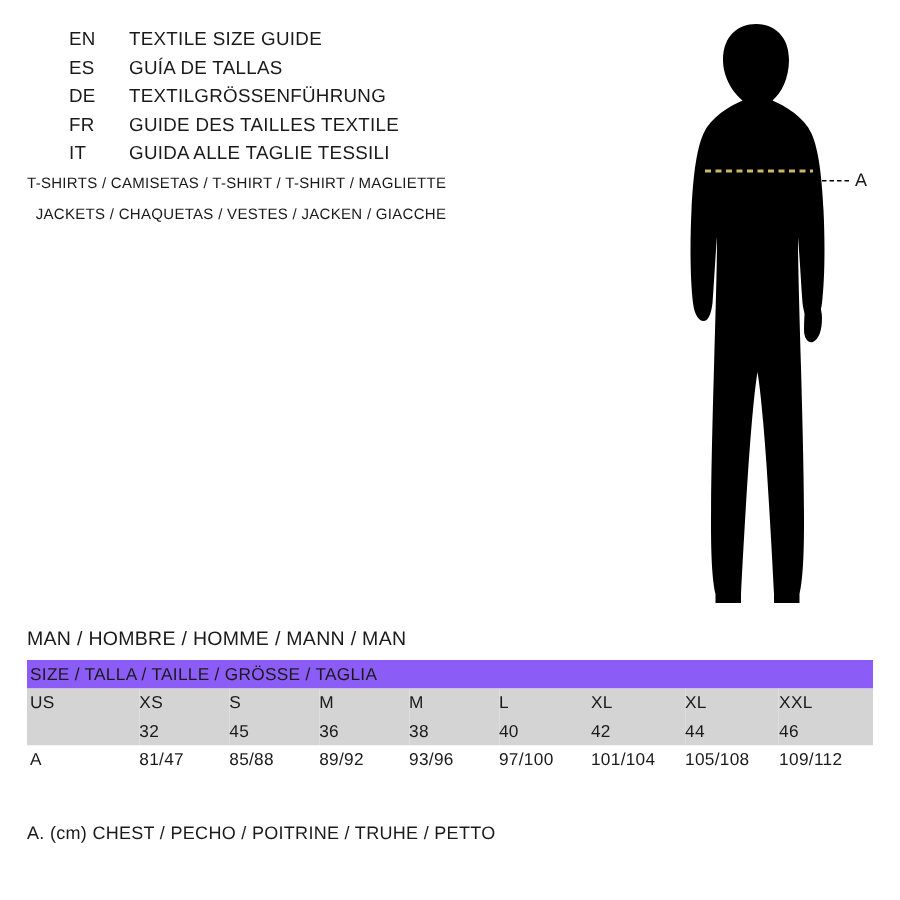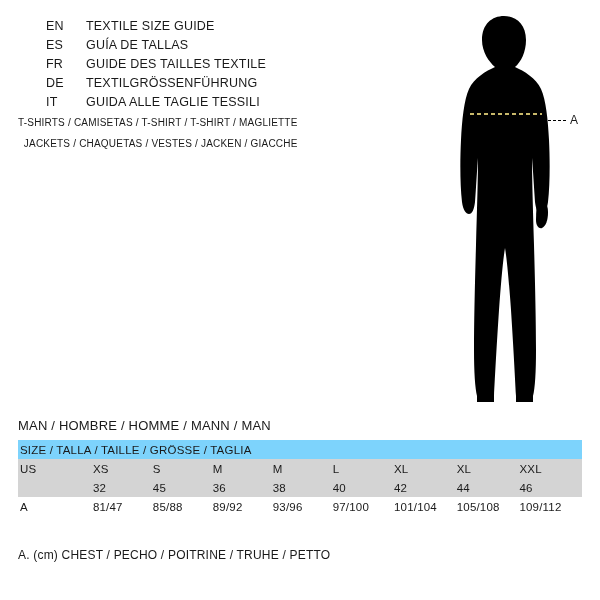--- a/index.html
+++ b/index.html
@@ -104,21 +104,21 @@
     font-size: 11.5px;
   }
   table.size-table td, table.size-table th {
     text-align: left;
     padding: 0;
     height: 19px;
     font-weight: normal;
     letter-spacing: 0.2px;
   }
   .row-head td {
-    background: #7dd3fc;
+    background: #8b5cf6;
     color: #1a1a1a;
     height: 17px;
     font-size: 11.5px;
   }
   .row-shade td {
     background: #d4d4d4;
   }
   .row-plain td {
     background: #ffffff;
   }
@@ -141,26 +141,26 @@
   <div class="lang-block">
     <div class="lang-row">
       <div class="lang-code">EN</div>
       <div class="lang-text">TEXTILE SIZE GUIDE</div>
     </div>
     <div class="lang-row">
       <div class="lang-code">ES</div>
       <div class="lang-text">GUÍA DE TALLAS</div>
     </div>
     <div class="lang-row">
+      <div class="lang-code">DE</div>
+      <div class="lang-text">TEXTILGRÖSSENFÜHRUNG</div>
+    </div>
+    <div class="lang-row">
       <div class="lang-code">FR</div>
       <div class="lang-text">GUIDE DES TAILLES TEXTILE</div>
-    </div>
-    <div class="lang-row">
-      <div class="lang-code">DE</div>
-      <div class="lang-text">TEXTILGRÖSSENFÜHRUNG</div>
     </div>
     <div class="lang-row">
       <div class="lang-code">IT</div>
       <div class="lang-text">GUIDA ALLE TAGLIE TESSILI</div>
     </div>
   </div>
 
   <div class="cat-block">
     <div class="cat-line">T-SHIRTS / CAMISETAS / T-SHIRT / T-SHIRT / MAGLIETTE</div>
     <div class="cat-line">JACKETS / CHAQUETAS / VESTES / JACKEN / GIACCHE</div>

